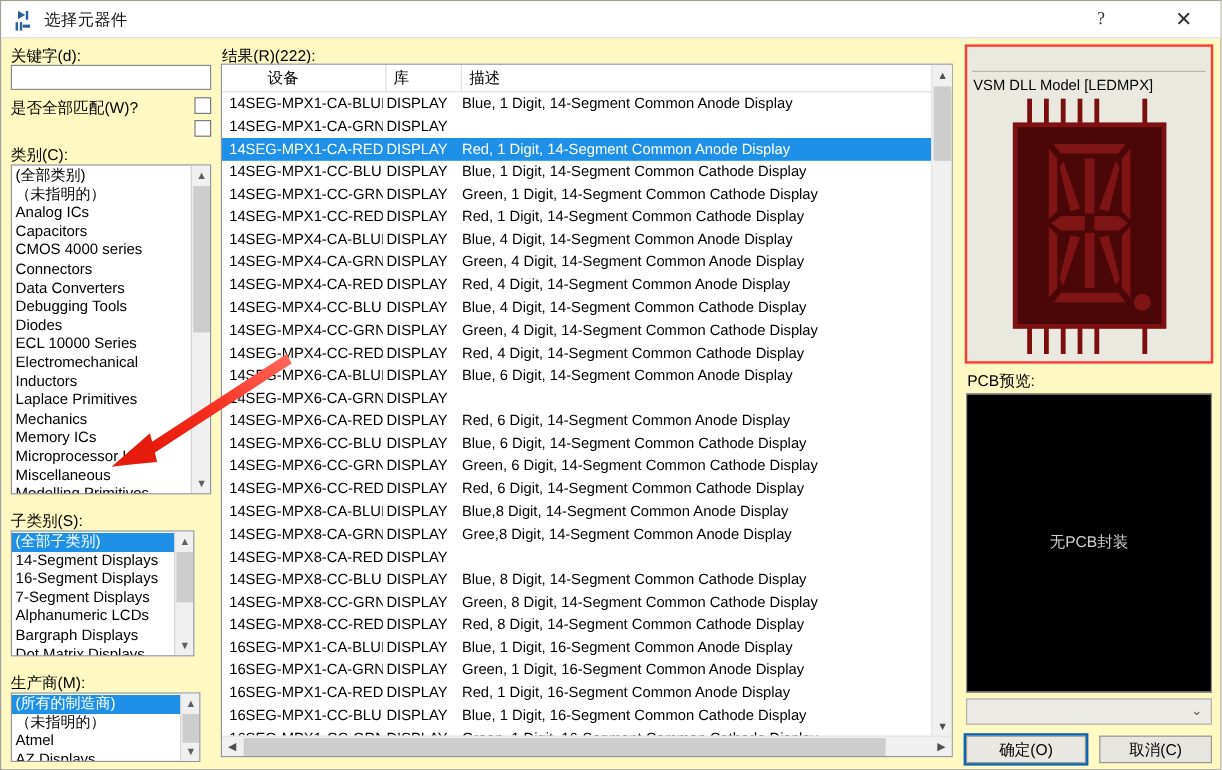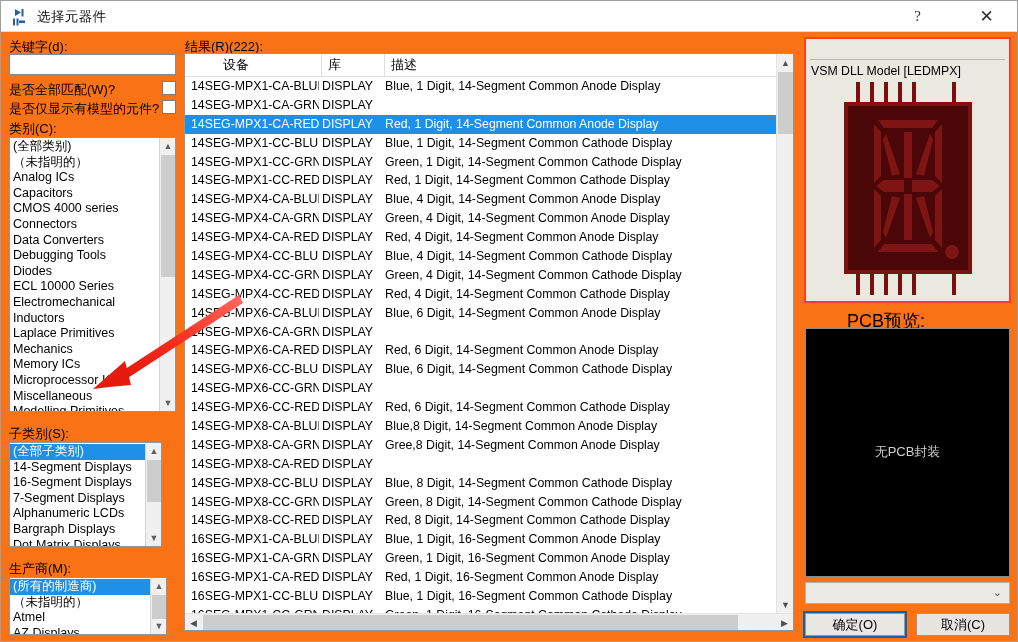--- a/index.html
+++ b/index.html
@@ -6,21 +6,21 @@
   html, body {
     margin: 0; padding: 0;
     width: 1018px; height: 642px;
     overflow: hidden;
     font-family: "Liberation Sans", "DejaVu Sans", sans-serif;
     background: #f0f0f0;
   }
   .window {
     position: relative;
     width: 1018px; height: 642px;
-    background: #f97316;
+    background: #fef9c3;
     border: 1px solid #a0a0a0;
     overflow: hidden;
   }
   
   .titlebar {
     position: absolute; left: 0; top: 0;
     width: 1018px; height: 31px;
     background: #ffffff;
     border-bottom: 1px solid #dcdcdc;
   }
@@ -170,22 +170,22 @@
     position: absolute; left: 4px; top: 20px; right: 4px;
     height: 1px; background: #b8b8ae;
   }
   #preview-model {
     position: absolute; left: 5px; top: 25px;
     font-size: 12.3px; color: #000; white-space: nowrap;
   }
   #led-svg { position: absolute; left: 28px; top: 43px; }
 
   #pcb-label {
-    position: absolute; left: 846px; top: 308px;
-    font-size: 18px; color: #000;
+    position: absolute; left: 805px; top: 308px;
+    font-size: 13px; color: #000;
   }
   #pcb-box {
     position: absolute; left: 804px; top: 327px;
     width: 205px; height: 249px;
     background: #000; border: 1px solid #8a8a8a;
   }
   #pcb-text {
     position: absolute; left: 0; right: 0; top: 114px;
     text-align: center; color: #cfcfcf; font-size: 13px;
   }
@@ -240,21 +240,20 @@
     <div class="win-btn win-help">?</div>
     <div class="win-btn win-close">✕</div>
   </div>
 
   <div class="lbl" style="left:8px; top:37px;">关键字(d):</div>
   <input id="kw-input" type="text" placeholder="" style="">
 
   <div class="lbl" style="left:8px; top:80px;">是否全部匹配(W)?</div>
   <div class="chk" style="left:161px; top:80px;"></div>
 
-  <div class="lbl" style="left:8px; top:99px;">是否仅显示有模型的元件?</div>
   <div class="chk" style="left:161px; top:99px;"></div>
 
   <div class="lbl" style="left:8px; top:119px;">类别(C):</div>
   <div class="listbox" id="category-list" style="left:8px; top:136px; width:167px; height:275px;">
     <div id="category-items" style="position:absolute;left:0;top:0;right:16px;top:1px;overflow:hidden;">
         <div class="lrow">(全部类别)</div>
         <div class="lrow">（未指明的）</div>
         <div class="lrow">Analog ICs</div>
         <div class="lrow">Capacitors</div>
         <div class="lrow">CMOS 4000 series</div>
@@ -397,20 +396,21 @@
           <div class="c c-desc">Red, 6 Digit, 14-Segment Common Anode Display</div>
         </div>
         <div class="rrow">
           <div class="c c-dev">14SEG-MPX6-CC-BLUE</div>
           <div class="c c-lib">DISPLAY</div>
           <div class="c c-desc">Blue, 6 Digit, 14-Segment Common Cathode Display</div>
         </div>
         <div class="rrow">
           <div class="c c-dev">14SEG-MPX6-CC-GRN</div>
           <div class="c c-lib">DISPLAY</div>
+          <div class="c c-desc">Green, 6 Digit, 14-Segment Common Cathode Display</div>
         </div>
         <div class="rrow">
           <div class="c c-dev">14SEG-MPX6-CC-RED</div>
           <div class="c c-lib">DISPLAY</div>
           <div class="c c-desc">Red, 6 Digit, 14-Segment Common Cathode Display</div>
         </div>
         <div class="rrow">
           <div class="c c-dev">14SEG-MPX8-CA-BLUE</div>
           <div class="c c-lib">DISPLAY</div>
           <div class="c c-desc">Blue,8 Digit, 14-Segment Common Anode Display</div>

